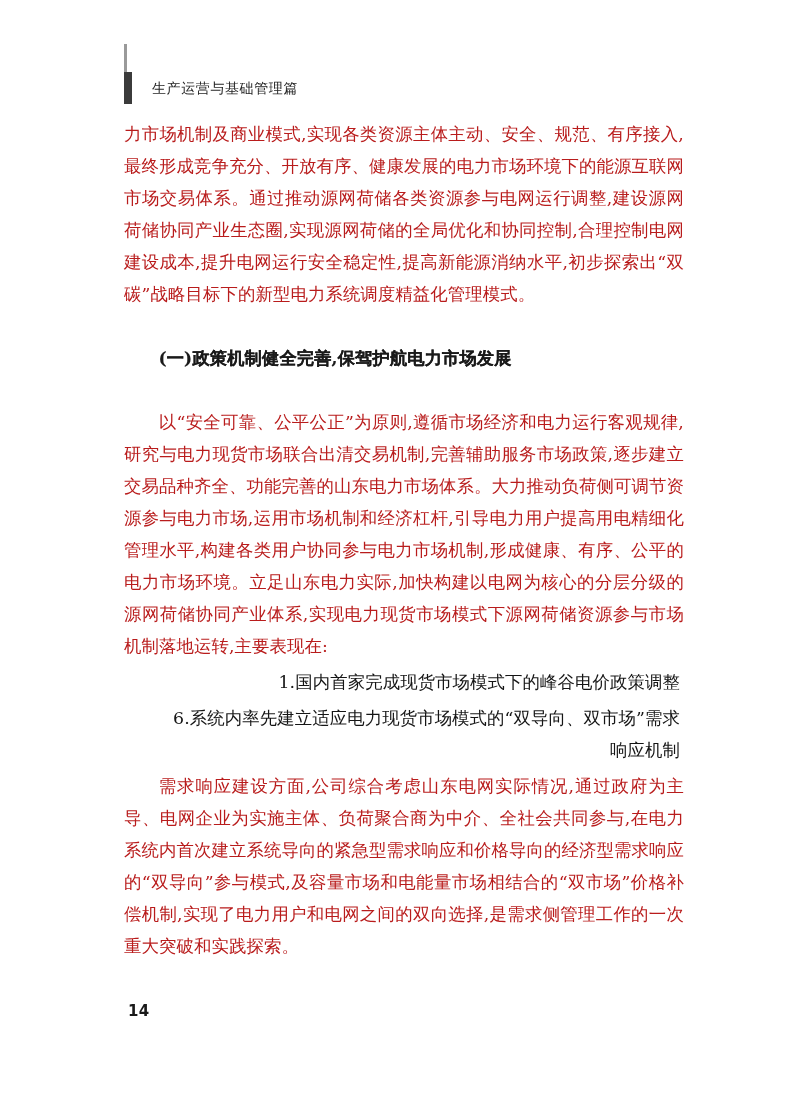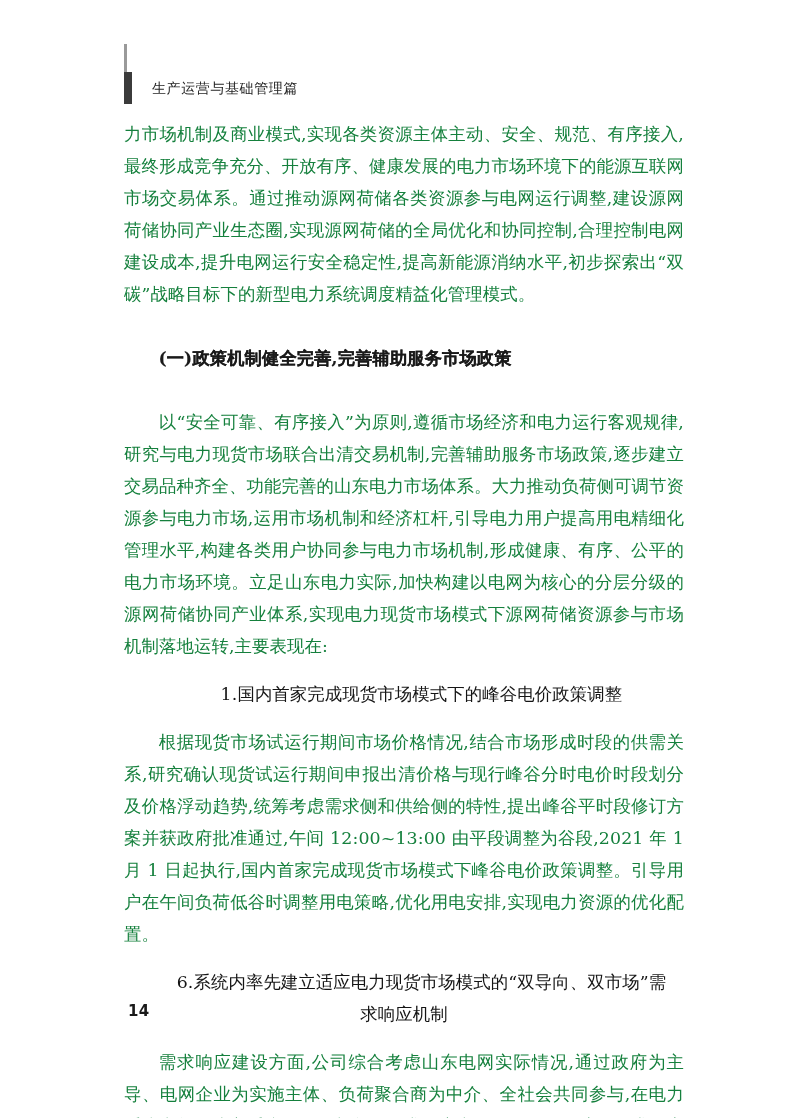--- a/index.html
+++ b/index.html
@@ -62,21 +62,21 @@
     left: 124px;
     top: 118px;
     width: 560px;
   }
 
   p.para {
     margin: 0;
     font-family: "DejaVu Serif", "Liberation Serif", serif;
     font-size: 17.4px;
     line-height: 32px;
-    color: #15803d;
+    color: #b91c1c;
     text-align: justify;
     text-justify: inter-character;
     letter-spacing: 0.1px;
     word-break: break-all;
     text-indent: 0;
   }
   p.para.indent {
     text-indent: 2em;
   }
   p.heading {
@@ -84,29 +84,29 @@
     font-family: "DejaVu Serif", "Liberation Serif", serif;
     font-size: 17.2px;
     line-height: 32px;
     color: #1a1a1a;
     font-weight: bold;
     text-indent: 2em;
     letter-spacing: 0.2px;
     -webkit-text-stroke: 0.15px #1a1a1a;
   }
   p.subheading {
-    margin: 16px;
+    margin: 4px;
     font-family: "DejaVu Serif", "Liberation Serif", serif;
     font-size: 17.4px;
     line-height: 32px;
     color: #151515;
     text-indent: 2em;
     letter-spacing: 0.1px;
     word-break: break-all;
-    text-align: center;
+    text-align: right;
   }
   .spacer-line {
     height: 32px;
   }
 
   
   #page-number {
     position: absolute;
     left: 128px;
     top: 1002px;
@@ -127,29 +127,28 @@
     <div class="header-tab"></div>
     <div class="header-title">生产运营与基础管理篇</div>
   </div>
 
   <div id="body-col">
 
     <p class="para">力市场机制及商业模式,实现各类资源主体主动、安全、规范、有序接入,最终形成竞争充分、开放有序、健康发展的电力市场环境下的能源互联网市场交易体系。通过推动源网荷储各类资源参与电网运行调整,建设源网荷储协同产业生态圈,实现源网荷储的全局优化和协同控制,合理控制电网建设成本,提升电网运行安全稳定性,提高新能源消纳水平,初步探索出“双碳”战略目标下的新型电力系统调度精益化管理模式。</p>
 
     <div class="spacer-line"></div>
 
-    <p class="heading">(一)政策机制健全完善,完善辅助服务市场政策</p>
+    <p class="heading">(一)政策机制健全完善,保驾护航电力市场发展</p>
 
     <div class="spacer-line"></div>
 
-    <p class="para indent">以“安全可靠、有序接入”为原则,遵循市场经济和电力运行客观规律,研究与电力现货市场联合出清交易机制,完善辅助服务市场政策,逐步建立交易品种齐全、功能完善的山东电力市场体系。大力推动负荷侧可调节资源参与电力市场,运用市场机制和经济杠杆,引导电力用户提高用电精细化管理水平,构建各类用户协同参与电力市场机制,形成健康、有序、公平的电力市场环境。立足山东电力实际,加快构建以电网为核心的分层分级的源网荷储协同产业体系,实现电力现货市场模式下源网荷储资源参与市场机制落地运转,主要表现在:</p>
+    <p class="para indent">以“安全可靠、公平公正”为原则,遵循市场经济和电力运行客观规律,研究与电力现货市场联合出清交易机制,完善辅助服务市场政策,逐步建立交易品种齐全、功能完善的山东电力市场体系。大力推动负荷侧可调节资源参与电力市场,运用市场机制和经济杠杆,引导电力用户提高用电精细化管理水平,构建各类用户协同参与电力市场机制,形成健康、有序、公平的电力市场环境。立足山东电力实际,加快构建以电网为核心的分层分级的源网荷储协同产业体系,实现电力现货市场模式下源网荷储资源参与市场机制落地运转,主要表现在:</p>
 
     <p class="subheading">1.国内首家完成现货市场模式下的峰谷电价政策调整</p>
 
-    <p class="para indent">根据现货市场试运行期间市场价格情况,结合市场形成时段的供需关系,研究确认现货试运行期间申报出清价格与现行峰谷分时电价时段划分及价格浮动趋势,统筹考虑需求侧和供给侧的特性,提出峰谷平时段修订方案并获政府批准通过,午间 12:00~13:00 由平段调整为谷段,2021 年 1 月 1 日起执行,国内首家完成现货市场模式下峰谷电价政策调整。引导用户在午间负荷低谷时调整用电策略,优化用电安排,实现电力资源的优化配置。</p>
 
     <p class="subheading">6.系统内率先建立适应电力现货市场模式的“双导向、双市场”需求响应机制</p>
 
     <p class="para indent">需求响应建设方面,公司综合考虑山东电网实际情况,通过政府为主导、电网企业为实施主体、负荷聚合商为中介、全社会共同参与,在电力系统内首次建立系统导向的紧急型需求响应和价格导向的经济型需求响应的“双导向”参与模式,及容量市场和电能量市场相结合的“双市场”价格补偿机制,实现了电力用户和电网之间的双向选择,是需求侧管理工作的一次重大突破和实践探索。</p>
 
   </div>
 
   <div id="page-number">14</div>
 
 </div>

